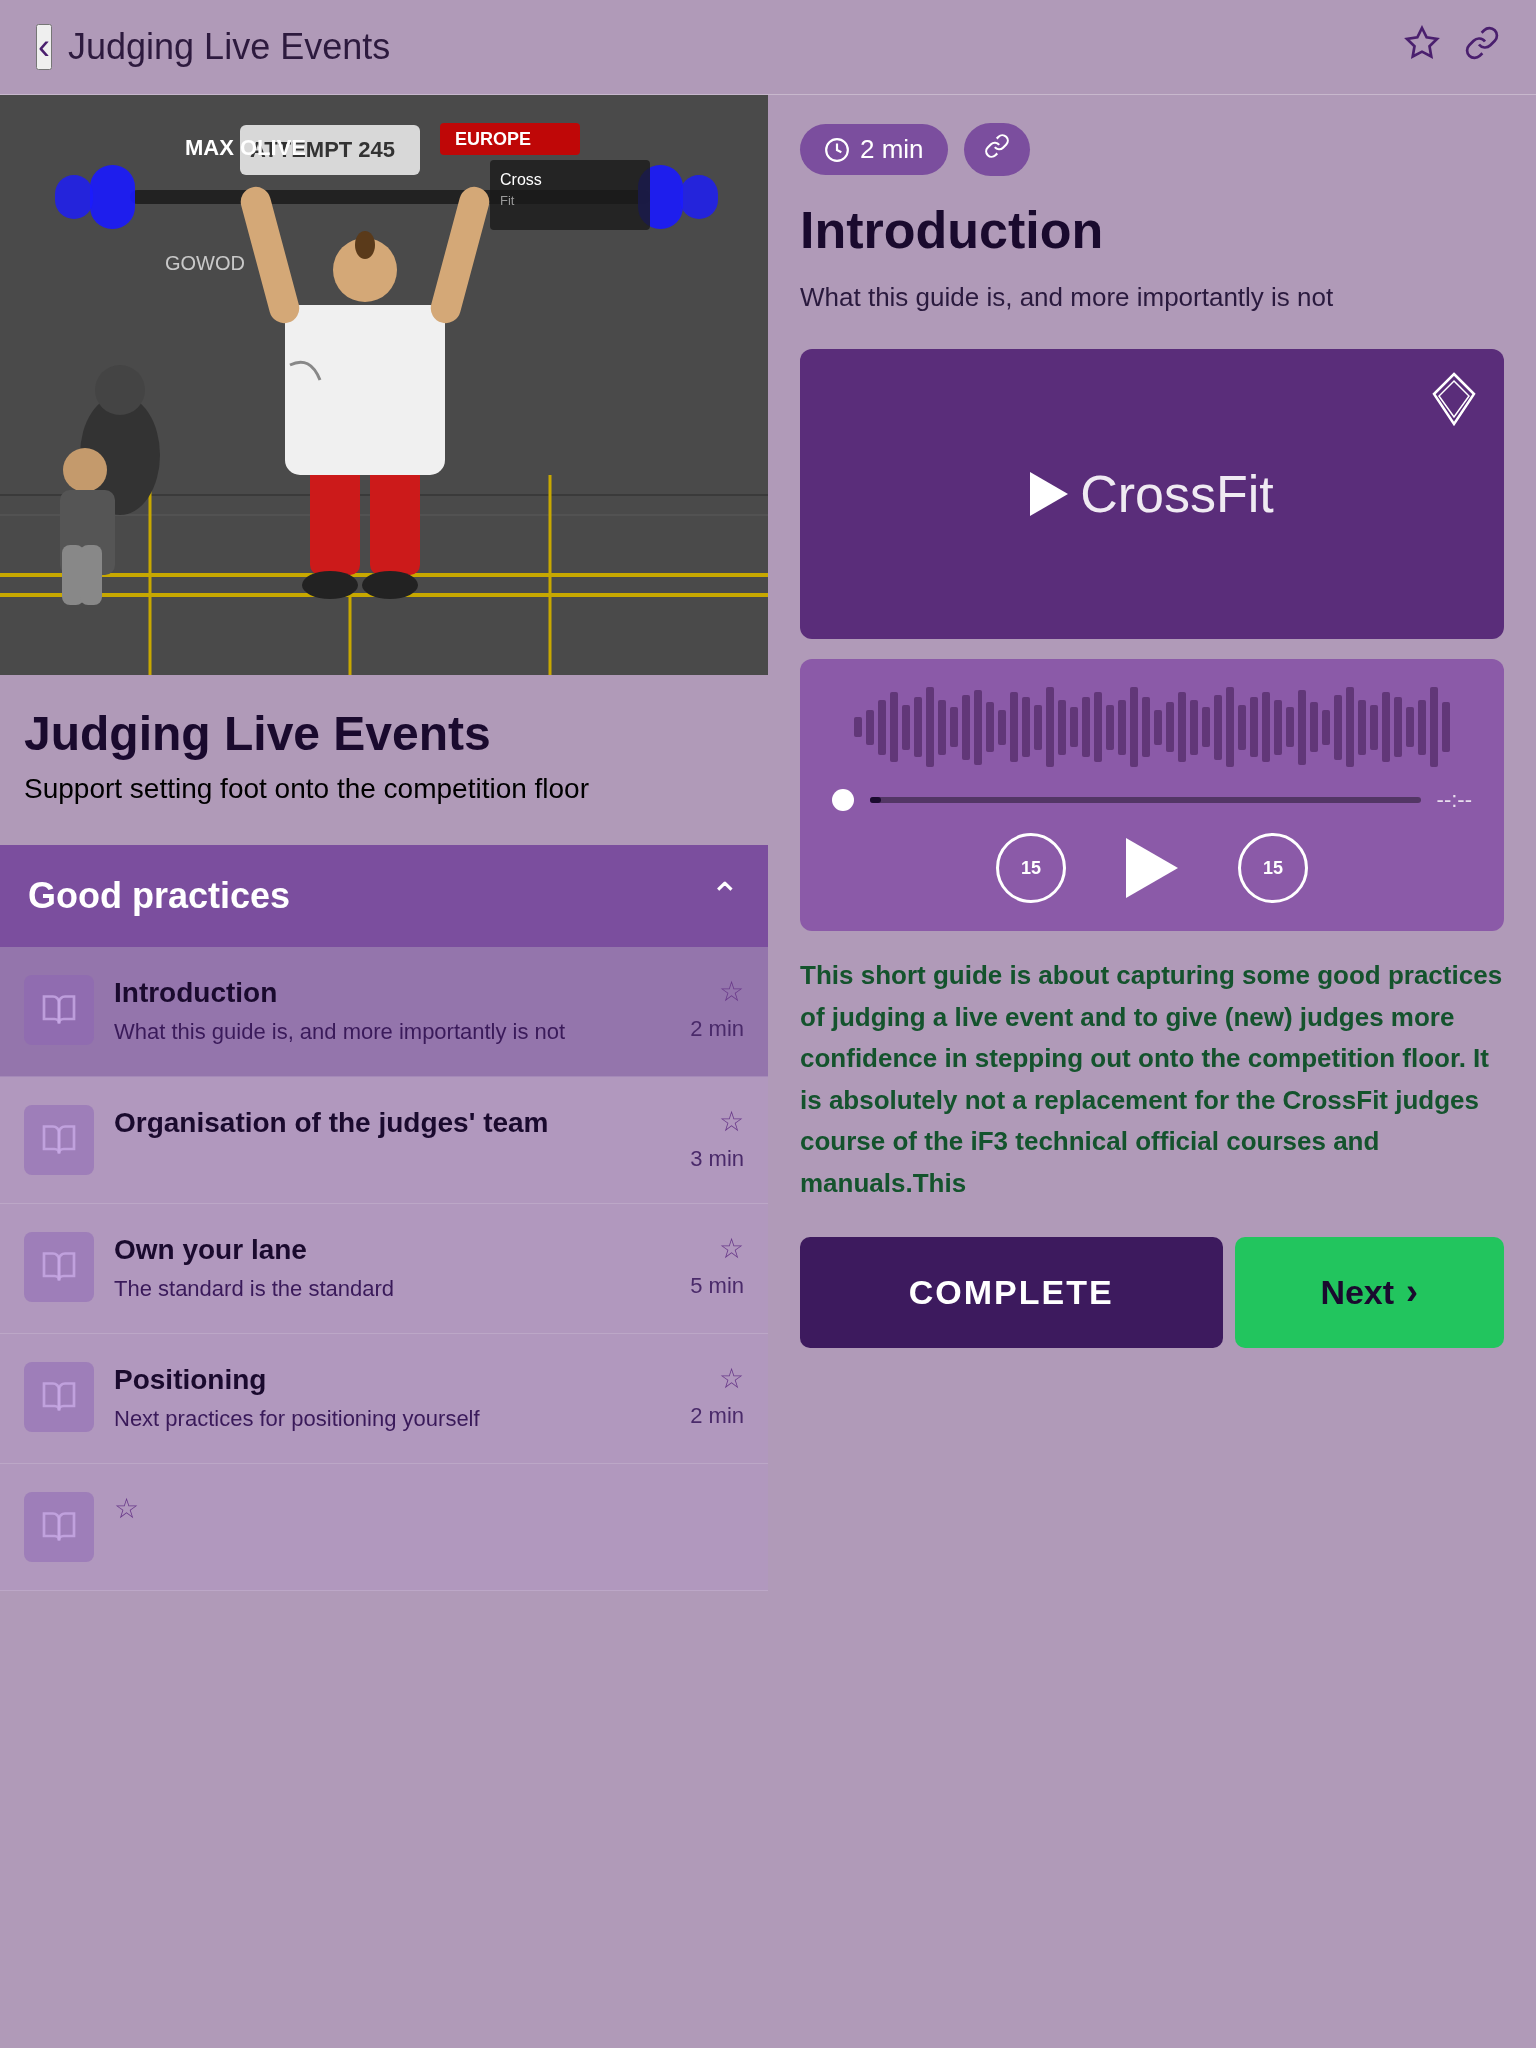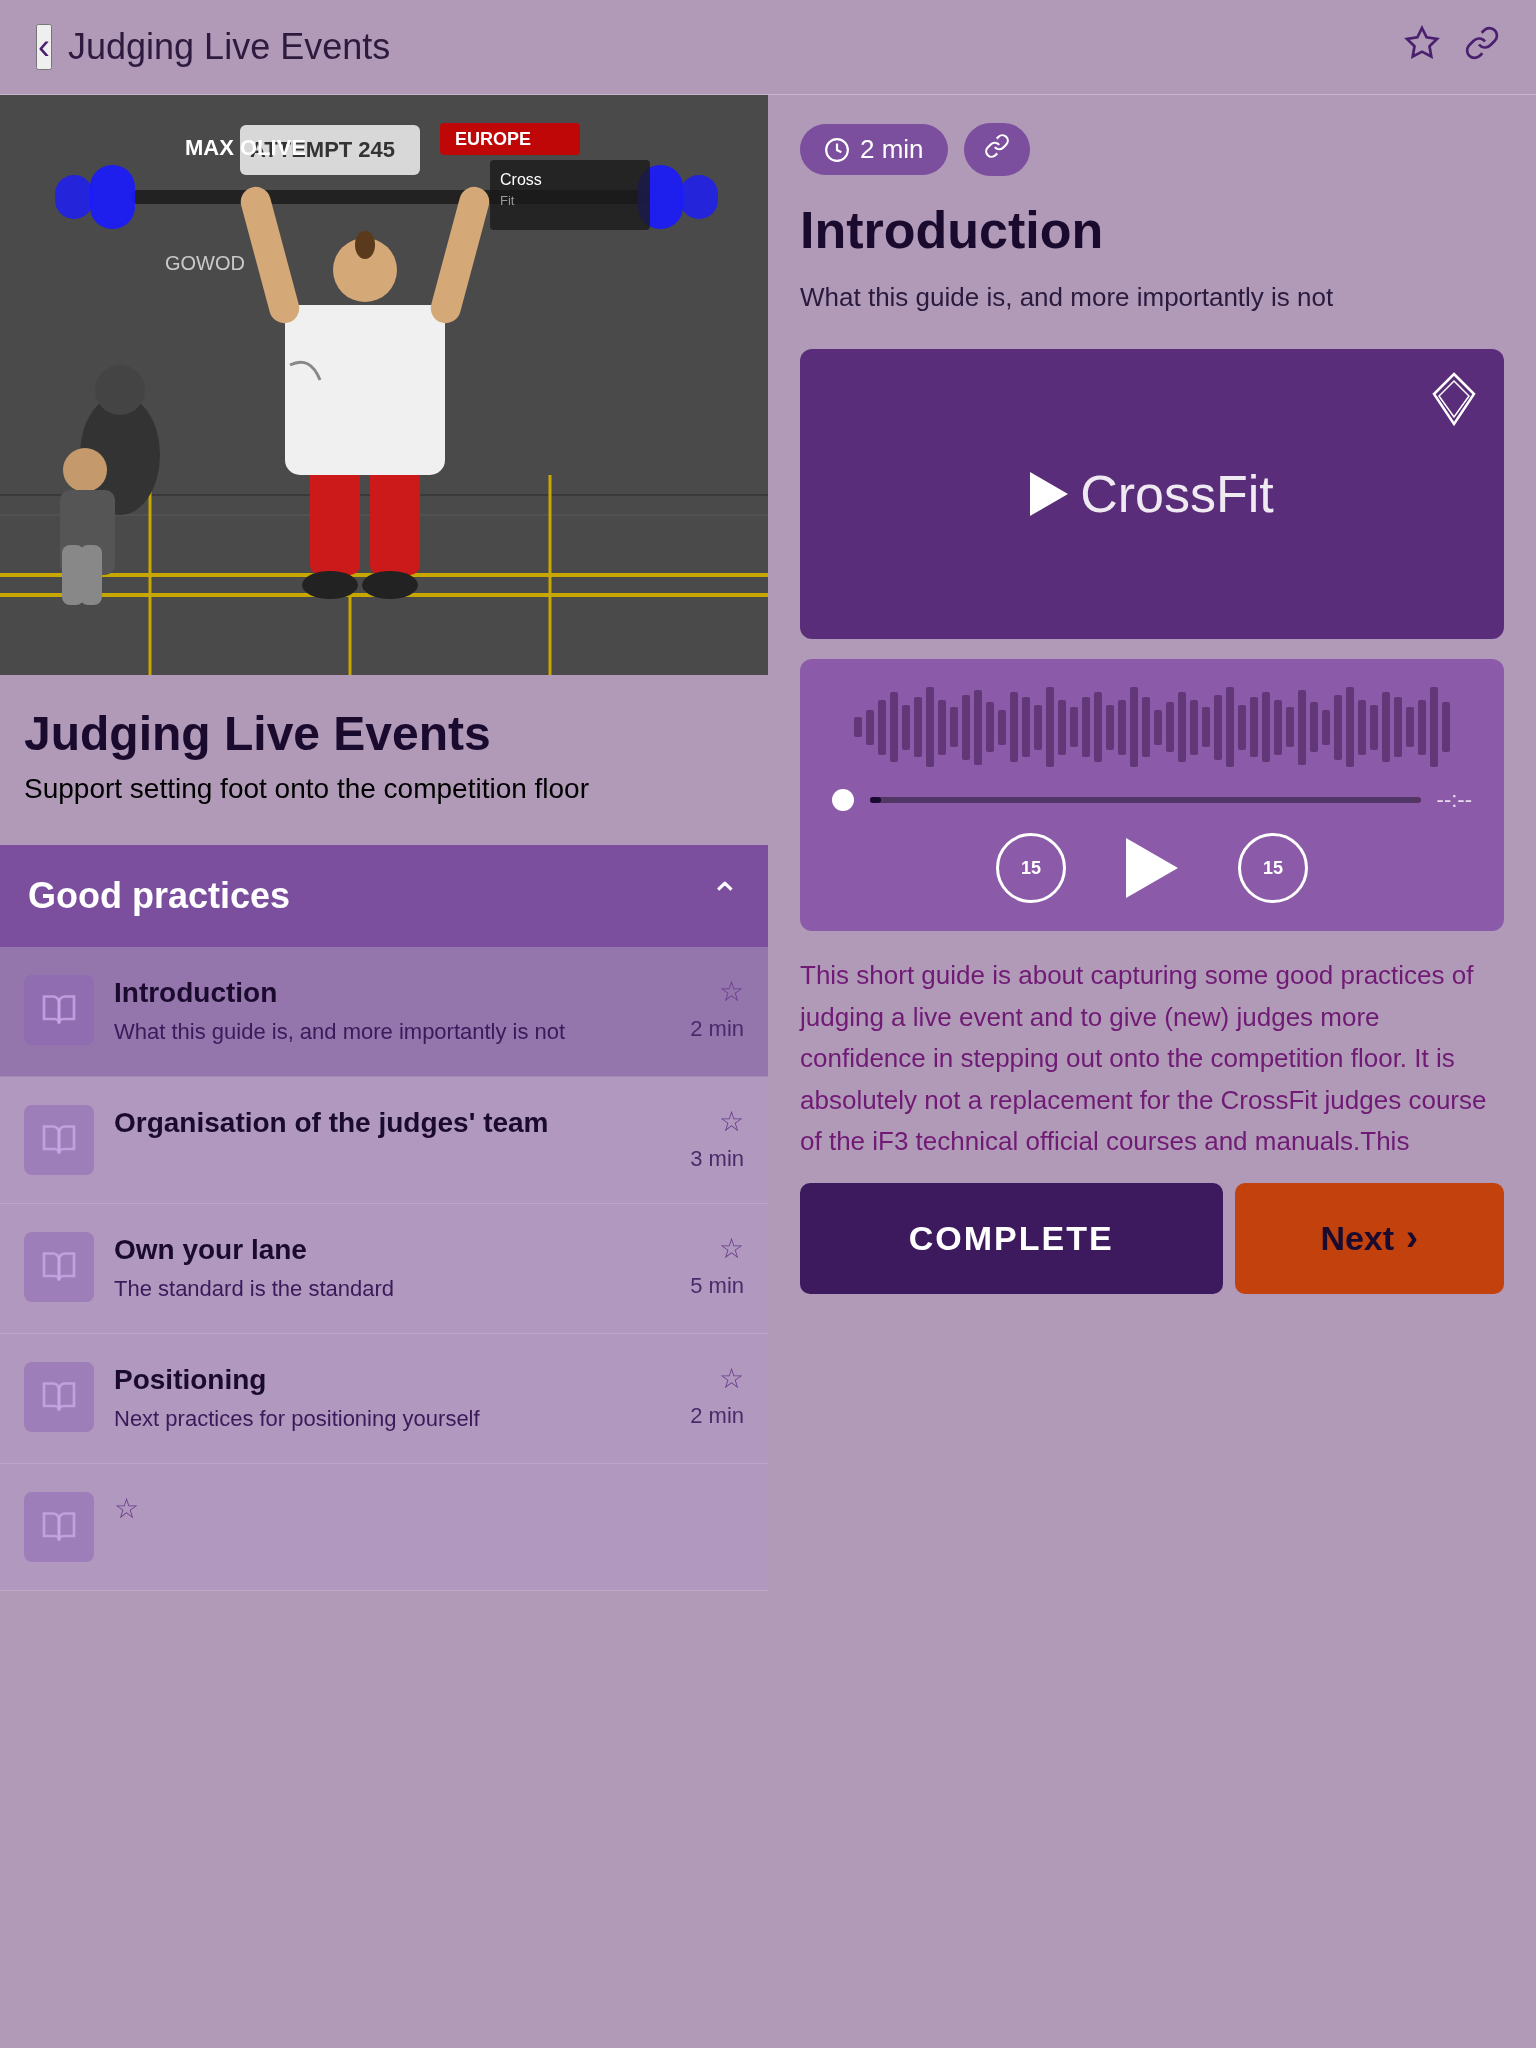--- a/index.html
+++ b/index.html
@@ -336,23 +336,24 @@
       width: 0;
       height: 0;
       border-style: solid;
       border-width: 30px 0 30px 52px;
       border-color: transparent transparent transparent white;
     }
 
     
     .body-text {
       font-size: 26px;
-      color: #701a75;
+      color: #14532d;
       line-height: 1.6;
-      margin-bottom: 20px;
+      margin-bottom: 32px;
+      font-weight: bold;
     }
 
     
     .bottom-buttons {
       display: flex;
       gap: 12px;
       margin-top: 20px;
     }
     .btn-complete {
       flex: 1;
@@ -362,21 +363,21 @@
       border-radius: 10px;
       padding: 36px 20px;
       font-size: 34px;
       font-weight: 700;
       letter-spacing: 2px;
       cursor: pointer;
       text-transform: uppercase;
     }
     .btn-next {
       flex: 0.6;
-      background: #c2410c;
+      background: #22c55e;
       color: #1a0a2e;
       border: none;
       border-radius: 10px;
       padding: 20px 20px;
       font-size: 34px;
       font-weight: 600;
       cursor: pointer;
       display: flex;
       align-items: center;
       justify-content: center;

